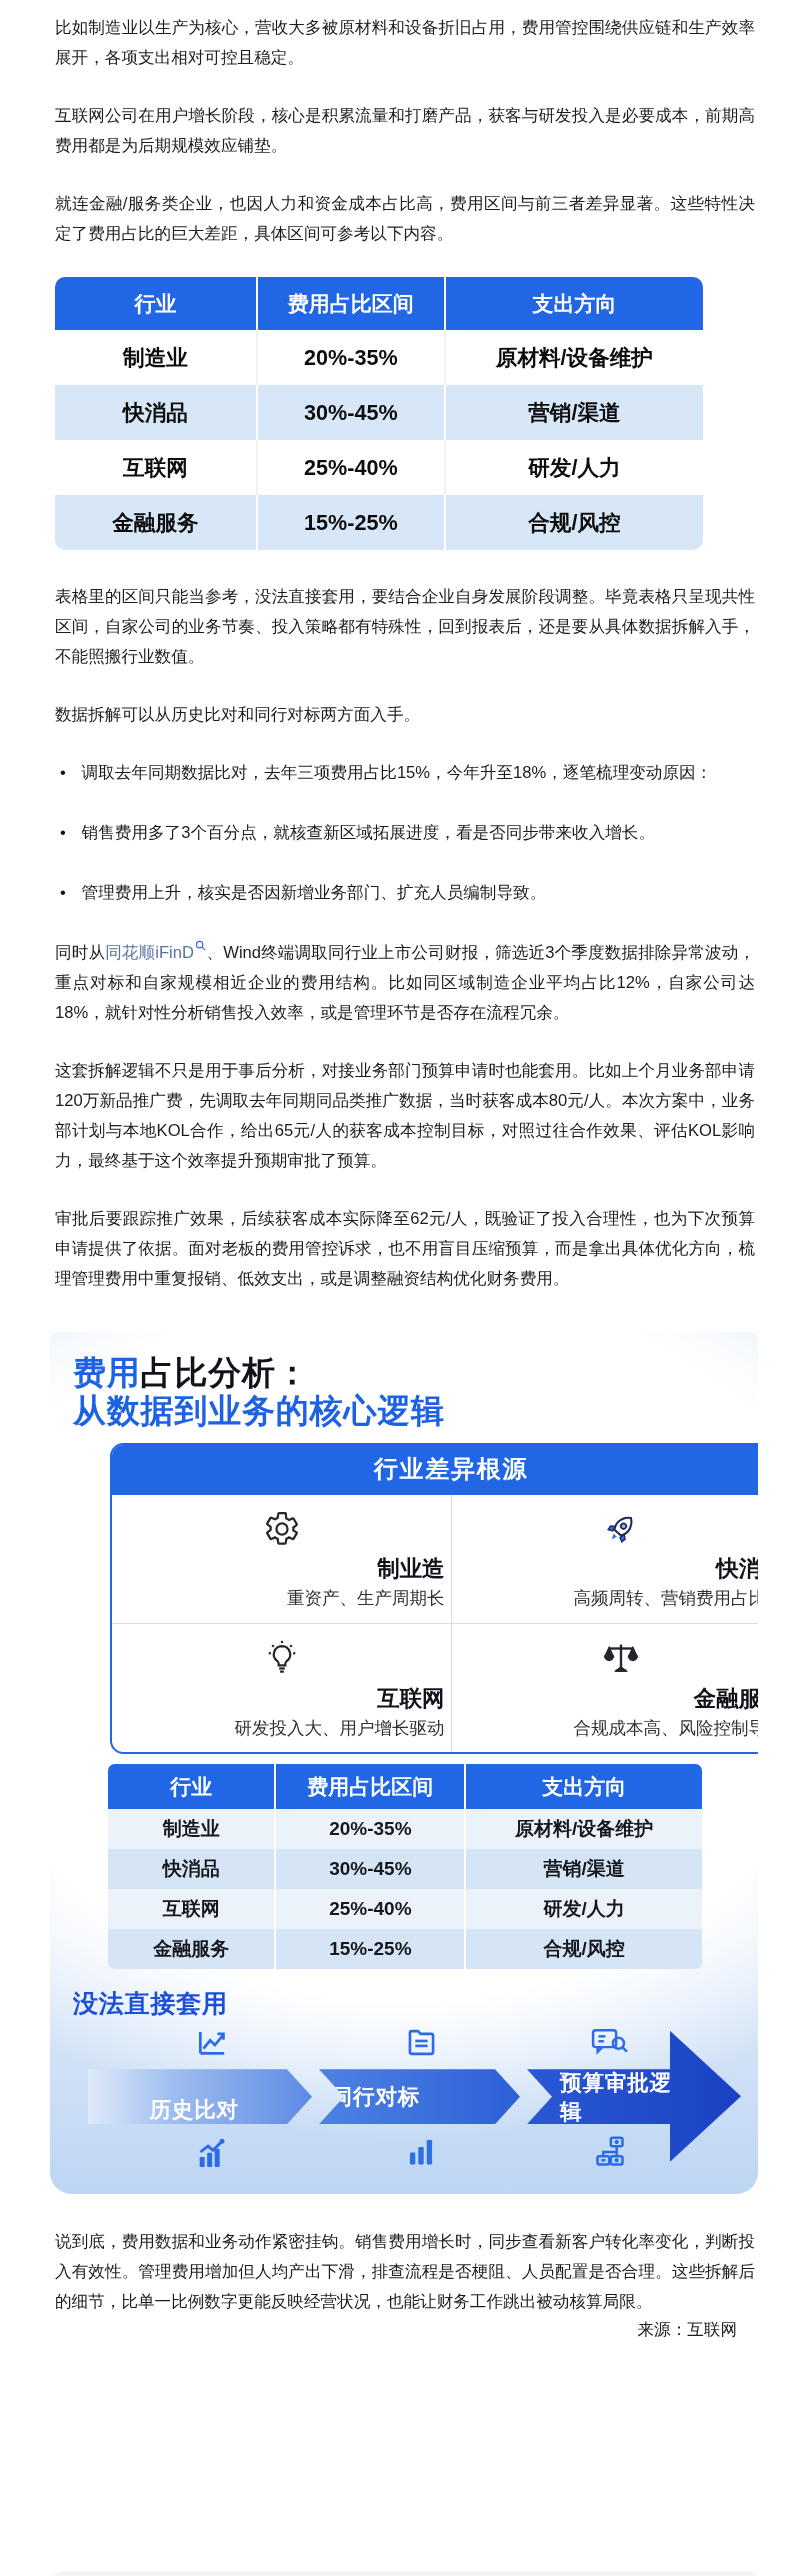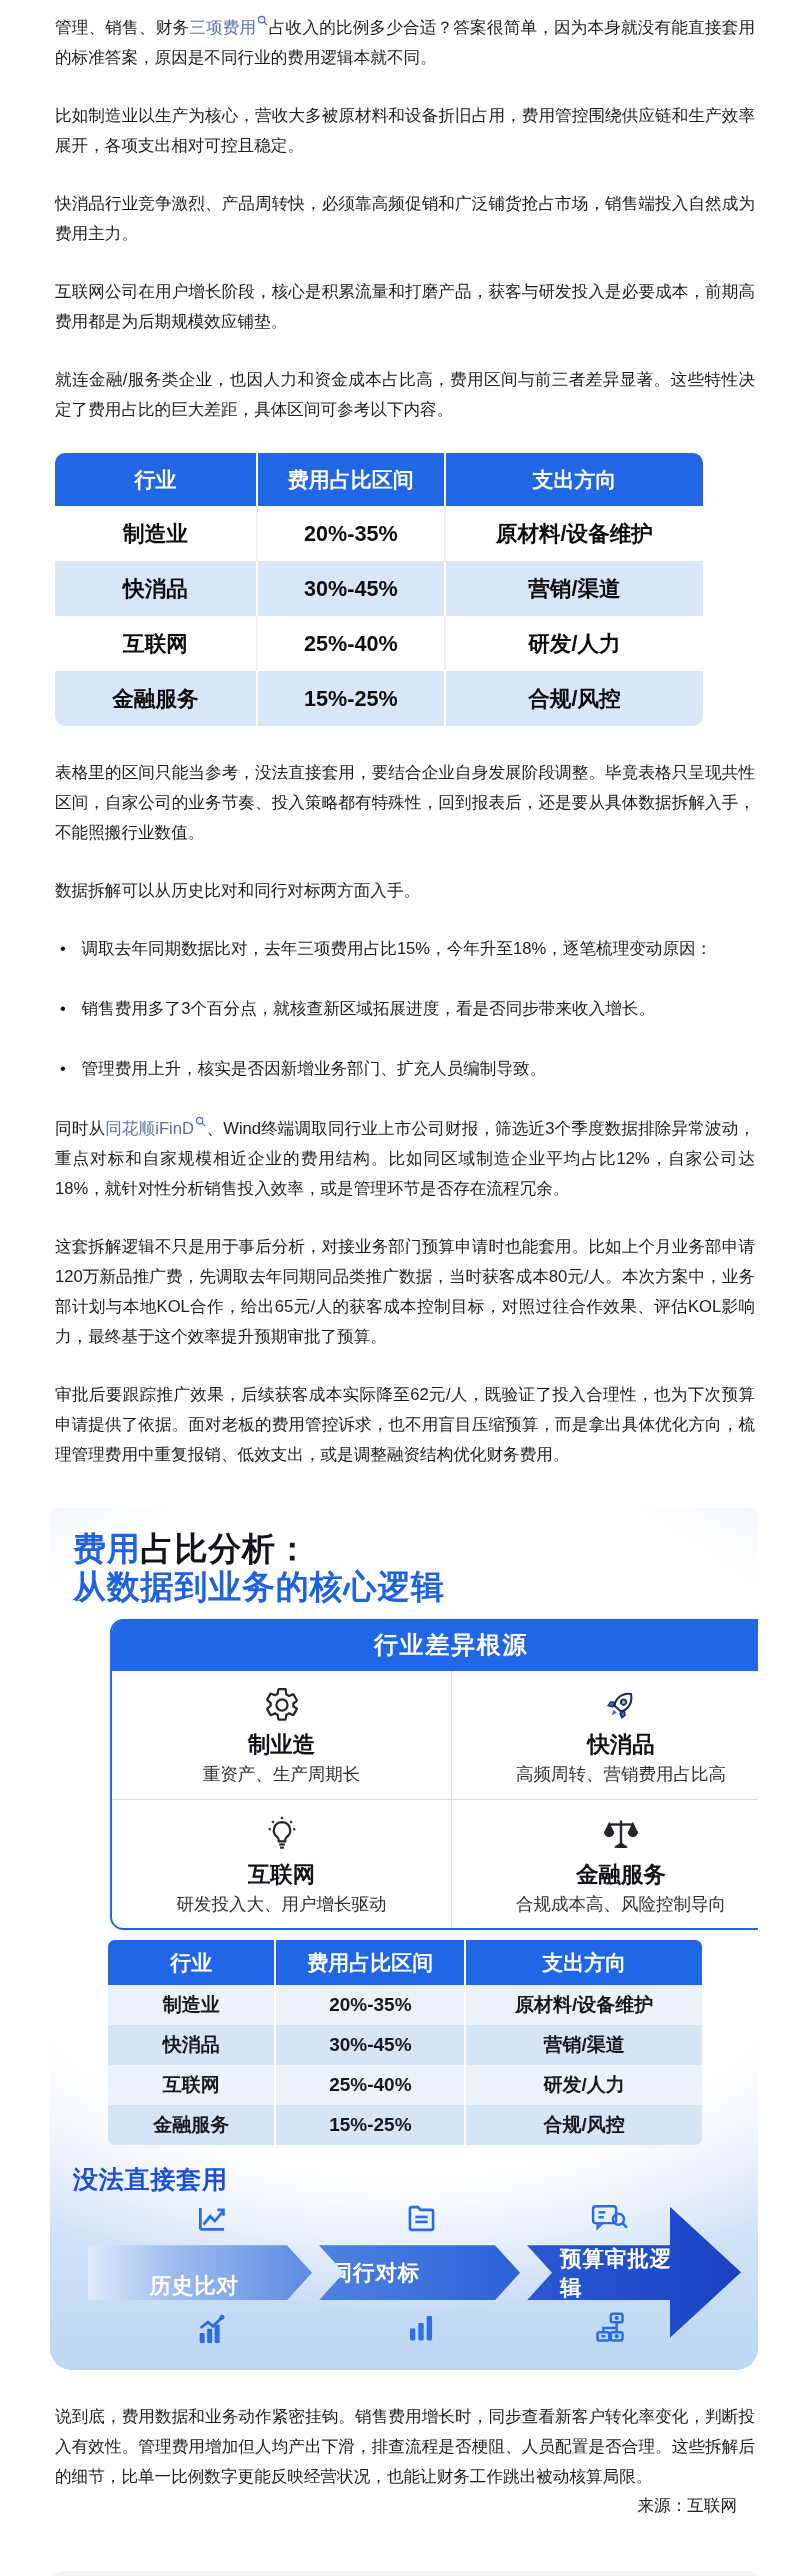--- a/index.html
+++ b/index.html
@@ -30,21 +30,21 @@
       radial-gradient(120% 80% at 50% 36%, #ffffff 52%, rgba(255,255,255,0) 72%),
       linear-gradient(180deg,#e2ecfa 0%,#f3f8fe 9%,#e9f1fb 30%,#e2ecfa 70%,#bdd6f3 100%);
     overflow:hidden;}
   .ig-inner{padding:21.6px 0 0 23px;}
   .ig-title{font-size:33px;line-height:38px;font-weight:700;letter-spacing:0.8px;color:#10131a;}
   .ig-title .hl,.ig-title .l2{color:#1e62e4;}
   .ig-title .l2{display:block;}
   .ig-panel{width:682px;margin:13.3px 0 0 37px;background:#fff;border:2.5px solid #2166e5;border-radius:13.3px;overflow:hidden;box-sizing:border-box;}
   .ig-panel-head{background:#2166e5;color:#fff;text-align:center;font-size:24px;font-weight:700;padding:8.3px 0 9.1px 0;letter-spacing:1.7px;}
   .q-grid{display:grid;grid-template-columns:1fr 1fr;}
-  .q-cell{text-align:center;padding:13.3px 6.6px 11.6px 6.6px;}
+  .q-cell{text-align:right;padding:13.3px 6.6px 11.6px 6.6px;}
   .q-cell.qr{border-left:0.8px solid #d9dde3;}
   .q-cell.qb{border-top:0.8px solid #d9dde3;}
   .q-icon{height:42px;display:flex;align-items:center;justify-content:center;}
   .q-name{font-size:22.4px;font-weight:700;color:#10131a;margin-top:6.6px;line-height:26.6px;}
   .q-desc{font-size:17.5px;color:#2e3138;margin-top:3.3px;line-height:25px;}
   .ig-h2{font-size:25px;line-height:30px;font-weight:700;color:#10131a;margin:20px 0 0 0;letter-spacing:0.8px;}
   .ig-h2.blue{color:#1c4fd6;margin-top:18.3px;}
 
   table.ig-table{border-collapse:separate;border-spacing:0;width:594px;margin:10px 0 0 35px;border-radius:6.6px;overflow:hidden;}
   table.ig-table th{background:#2166e5;color:#fff;font-size:21px;font-weight:700;height:43px;border-left:2.5px solid #fff;}
@@ -74,27 +74,22 @@
     background:linear-gradient(90deg,#1e4bcb,#1a40c0);}
   .source-line{font-size:16.6px;color:#1c1c1c;text-align:right;padding:0 73px 0 0;margin-top:-30px;height:30px;line-height:30px;}
   .bottom-bar{position:absolute;left:50px;width:711px;top:2571px;height:33px;background:#f4f5f7;border-radius:13.3px 13.3px 0 0;}
 </style>
 </head>
 <body>
 
 <div class="page">
   <div class="article">
 
-    <p class="body-p"><span>管理、销售、财务</span><a class="qlink"><span>三项费用</span><span class="sup-q"><svg width="11.6" height="11.6" viewBox="0 0 14 14">
-              <circle cx="5.6" cy="5.6" r="3.8" fill="none" stroke="#3f6bd8" stroke-width="1.5"></circle>
-              <line x1="8.6" y1="8.6" x2="12.2" y2="12.2" stroke="#3f6bd8" stroke-width="1.5"></line>
-            </svg></span></a><span>占收入的比例多少合适？答案很简单，因为本身就没有能直接套用的标准答案，原因是不同行业的费用逻辑本就不同。</span></p>
 
     <p class="body-p">比如制造业以生产为核心，营收大多被原材料和设备折旧占用，费用管控围绕供应链和生产效率展开，各项支出相对可控且稳定。</p>
-    <p class="body-p">快消品行业竞争激烈、产品周转快，必须靠高频促销和广泛铺货抢占市场，销售端投入自然成为费用主力。</p>
     <p class="body-p">互联网公司在用户增长阶段，核心是积累流量和打磨产品，获客与研发投入是必要成本，前期高费用都是为后期规模效应铺垫。</p>
     <p class="body-p">就连金融/服务类企业，也因人力和资金成本占比高，费用区间与前三者差异显著。这些特性决定了费用占比的巨大差距，具体区间可参考以下内容。</p>
 
     <table class="fee-table">
       <colgroup>
           <col class="c1">
           <col class="c2">
           <col class="c3">
         </colgroup>
       <tbody>
@@ -319,20 +314,20 @@
                 <line x1="6.8" y1="17" x2="9.2" y2="17"></line>
                 <rect x="12.5" y="14.5" width="7" height="5" rx="1"></rect>
                 <line x1="14.8" y1="17" x2="17.2" y2="17"></line>
                 <line x1="16" y1="15.8" x2="16" y2="18.2"></line>
               </svg>
           </div>
         </div>
       </div>
     </div>
 
-    <p class="body-p" style="margin-top:33px;font-family:Liberation Mono, monospace;">说到底，费用数据和业务动作紧密挂钩。销售费用增长时，同步查看新客户转化率变化，判断投入有效性。管理费用增加但人均产出下滑，排查流程是否梗阻、人员配置是否合理。这些拆解后的细节，比单一比例数字更能反映经营状况，也能让财务工作跳出被动核算局限。</p>
+    <p class="body-p" style="margin-top:33px;">说到底，费用数据和业务动作紧密挂钩。销售费用增长时，同步查看新客户转化率变化，判断投入有效性。管理费用增加但人均产出下滑，排查流程是否梗阻、人员配置是否合理。这些拆解后的细节，比单一比例数字更能反映经营状况，也能让财务工作跳出被动核算局限。</p>
   </div>
 
   <div class="source-line">来源：互联网</div>
 
   <div class="bottom-bar"></div>
 </div>
 
 
 </body></html>

